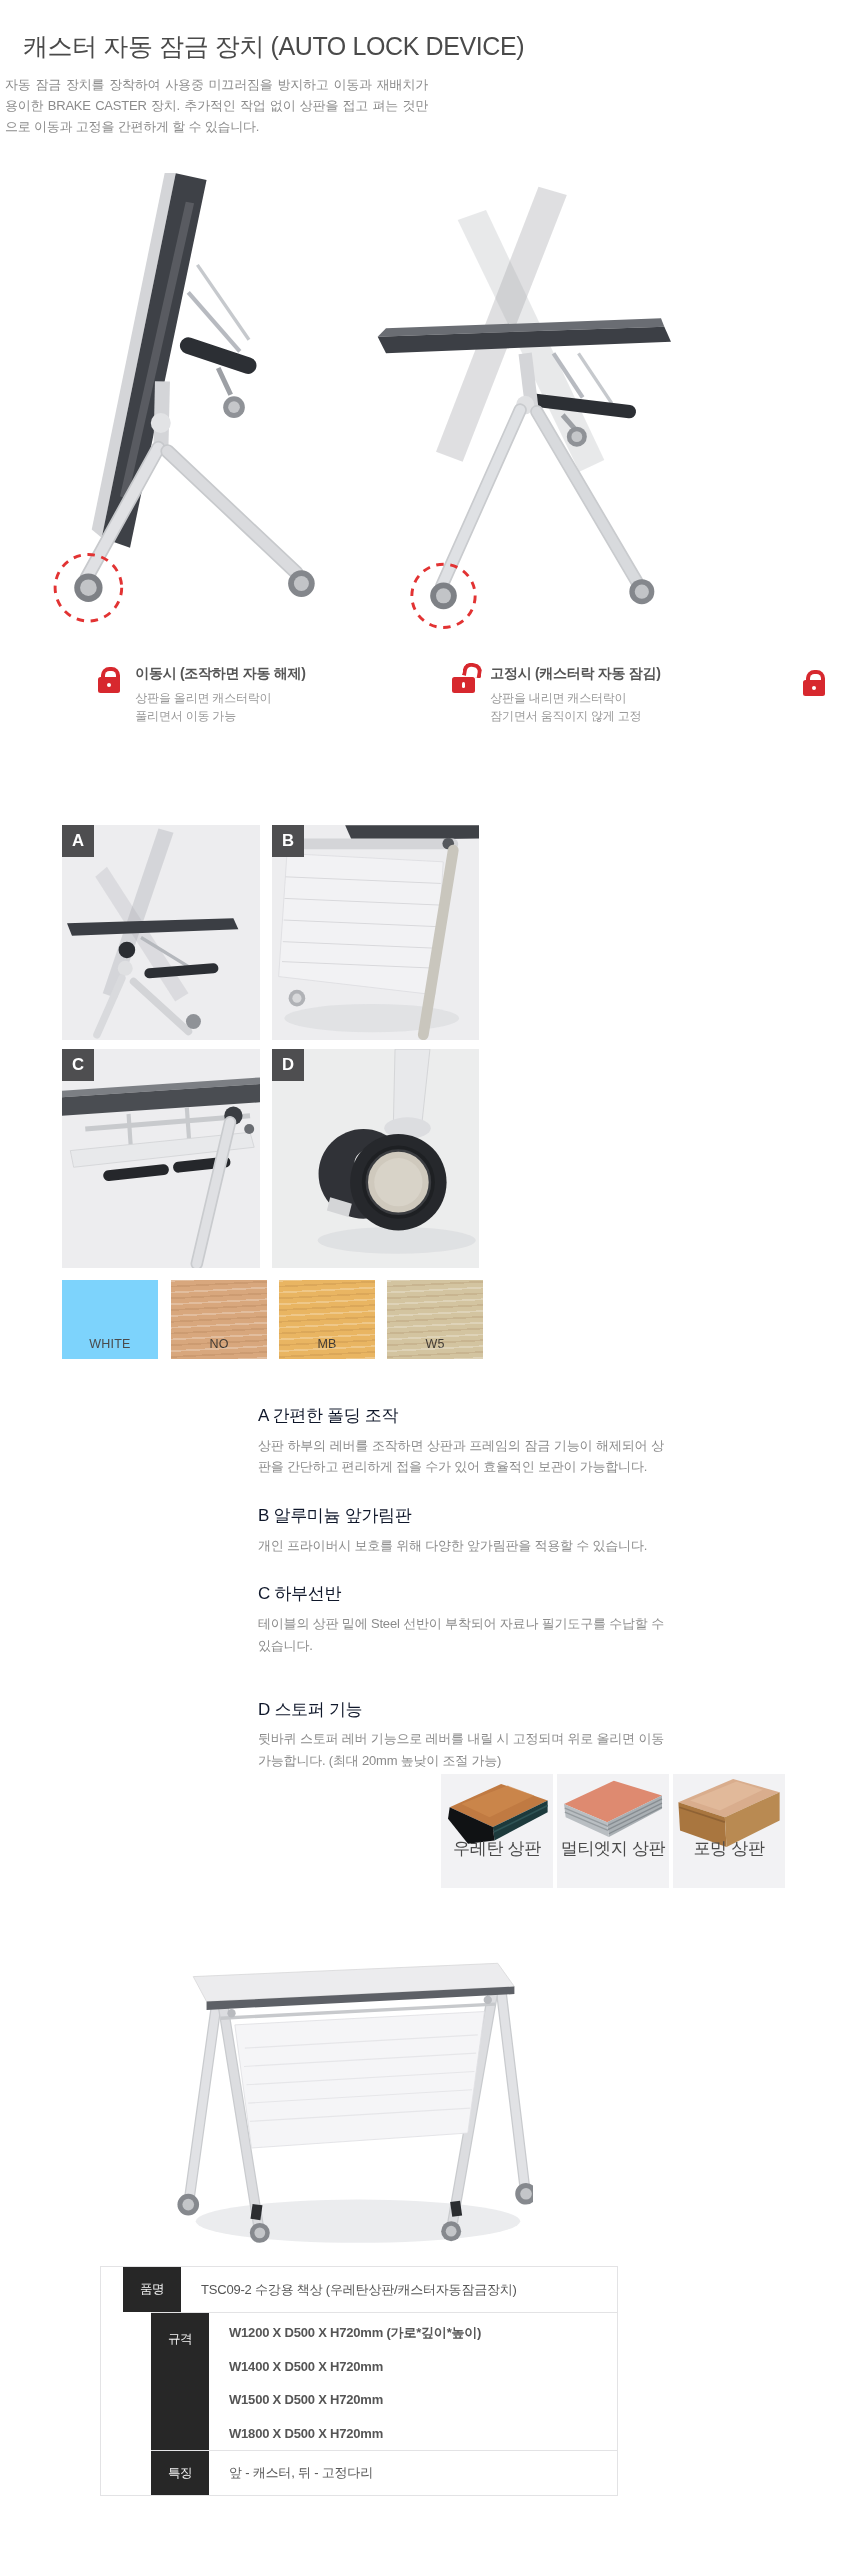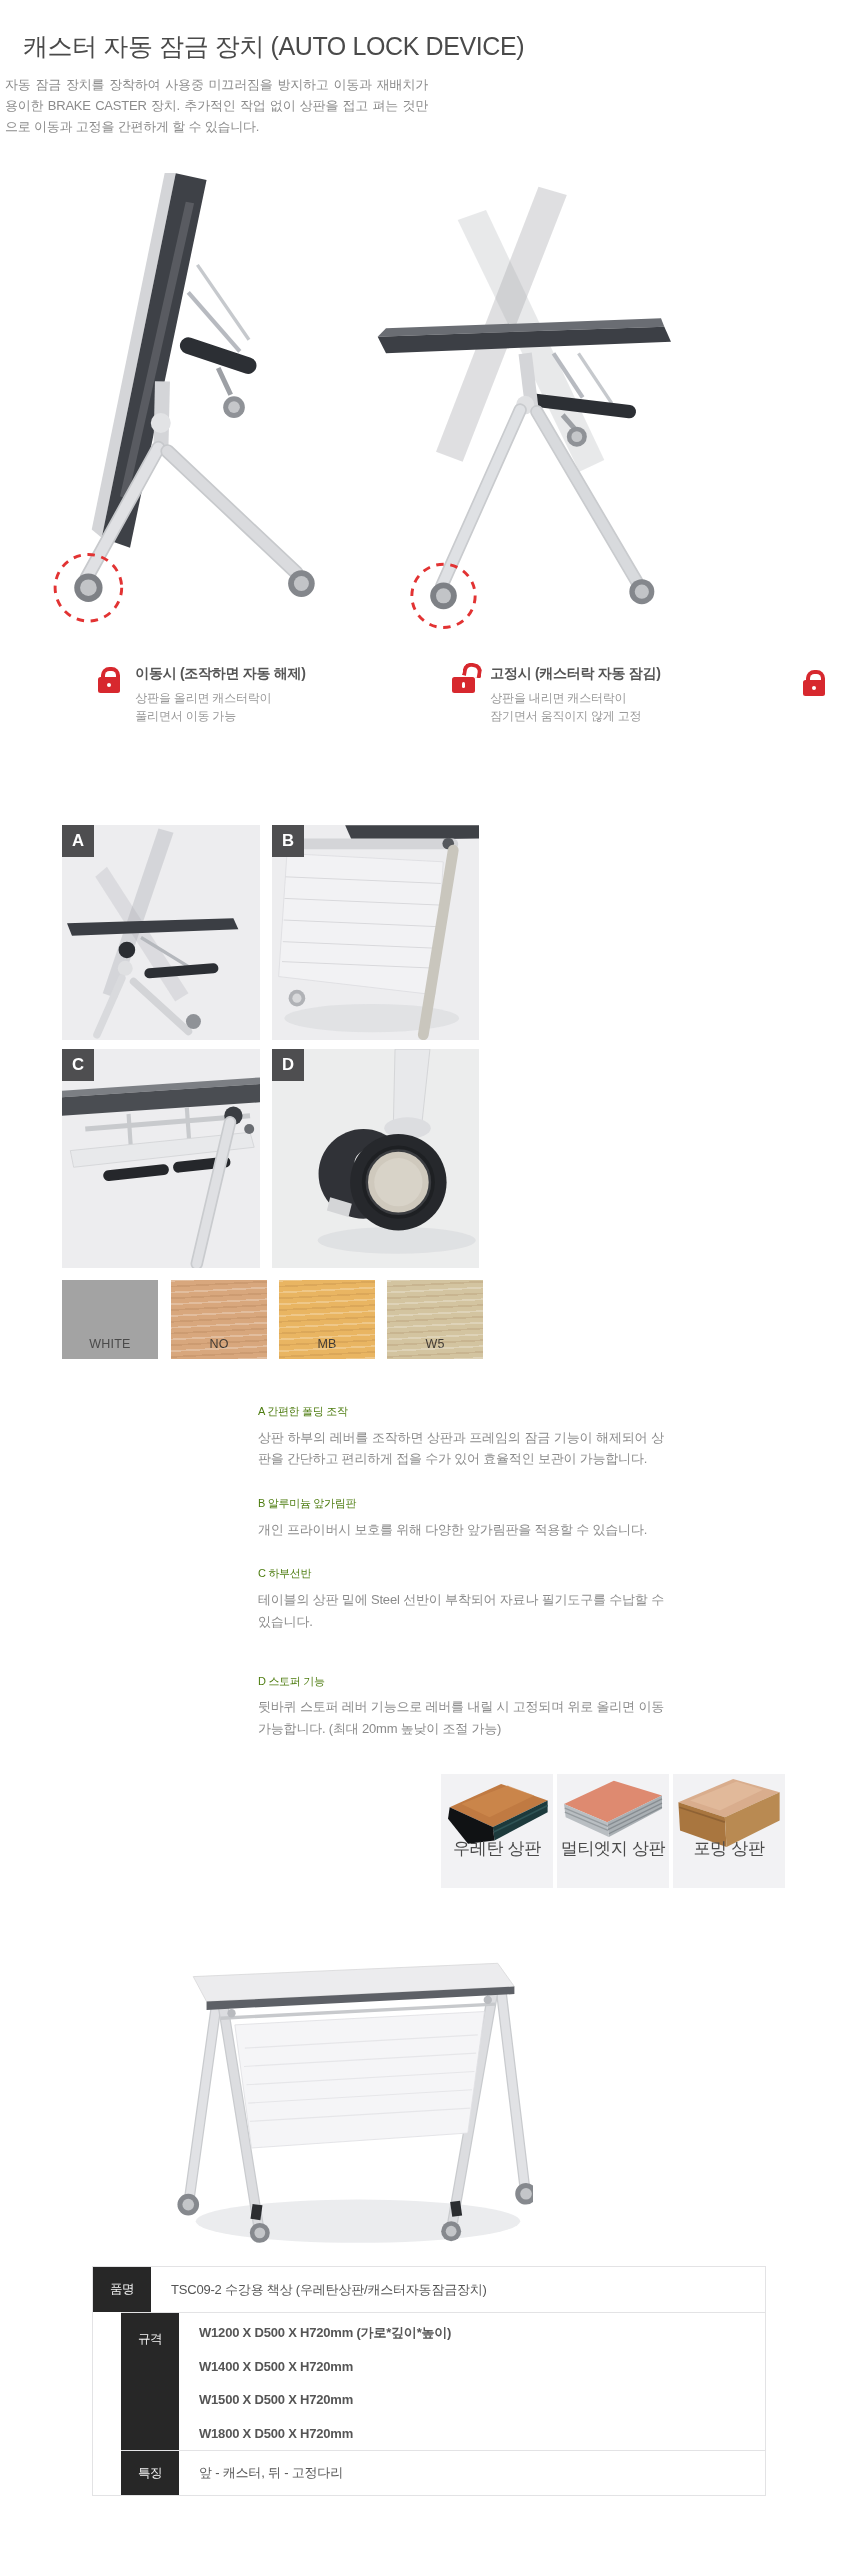--- a/index.html
+++ b/index.html
@@ -45,36 +45,36 @@
   
   .swatch{position:absolute;top:1280px;width:96px;height:79px;display:flex;align-items:flex-end;justify-content:center;}
   .swatch .code{margin-bottom:8.3px;font-size:12.5px;letter-spacing:0.2px;}
   .sw-grain{position:absolute;inset:0;background:repeating-linear-gradient(177deg,rgba(255,255,255,.25) 0 1.7px,rgba(0,0,0,0) 1.7px 5.8px,rgba(120,70,30,.12) 5.8px 7.5px,rgba(0,0,0,0) 7.5px 11.7px);}
   .sw-1{left:62px;}.sw-2{left:171px;}.sw-3{left:279px;}.sw-4{left:387px;}
   .sw-1 .sw-grain{background:none;}
 
   
   .features{position:absolute;left:258px;top:1404px;width:406px;}
   .feature{margin:0;}
-  .f-head{font-size:11px;color:#4d7c0f;letter-spacing:-0.3px;font-weight:500;}
+  .f-head{font-size:17px;color:#0f172a;letter-spacing:-0.3px;font-weight:500;}
   .f-body{margin-top:7.5px;font-size:13px;line-height:1.68;color:#8b8b8b;text-align:justify;letter-spacing:-0.2px;}
   .feature+.feature{margin-top:26px;}
   .feature-d{margin-top:41px !important;}
 
   
   .mat{position:absolute;top:1774px;width:112px;height:114px;background:#f2f2f4;display:flex;align-items:flex-end;justify-content:center;}
   .mat svg{position:absolute;left:0;top:0;}
   .mat .m-label{position:relative;margin-bottom:28px;font-size:17px;color:#4a4a4a;letter-spacing:-0.3px;}
   .mat-1{left:441px;}.mat-2{left:557px;}.mat-3{left:673px;}
 
   
   .main-photo{position:absolute;left:158px;top:1945px;width:375px;height:312px;}
 
   
-  .spec{position:absolute;left:92px;top:2266px;width:674px;border:0.8px solid #e3e3e5;box-sizing:border-box;}
+  .spec{position:absolute;left:100px;top:2266px;width:518px;border:0.8px solid #e3e3e5;box-sizing:border-box;padding-left:22px;}
   .spec-row{display:flex;}
   .spec-row+.spec-row{border-top:0.8px solid #e3e3e5;margin-left:28px;}
   .spec-label{width:58px;flex:0 0 auto;background:#272727;color:#f4f4f4;font-size:12.5px;letter-spacing:-0.4px;display:flex;justify-content:center;align-items:center;}
   .spec-values{flex:1;padding-left:20px;color:#555;font-size:13px;letter-spacing:-0.2px;display:flex;flex-direction:column;justify-content:center;}
   .row-1{height:45px;}
   .row-2{height:137px;}
   .row-2 .spec-label{align-items:flex-start;padding-top:17.5px;}
   .row-2 .spec-values{justify-content:flex-start;padding-top:3.3px;font-weight:bold;}
   .row-2 .spec-line{height:43px;display:flex;align-items:center;}
   .row-3{height:44px;}
@@ -223,21 +223,21 @@
       <circle cx="110" cy="150" r="54" fill="#303237"></circle>
       <ellipse cx="130" cy="128" rx="32" ry="15" fill="#eceded" transform="rotate(-18 130 128)"></ellipse>
       <circle cx="152" cy="160" r="58" fill="#26282c"></circle>
       <circle cx="152" cy="160" r="44" fill="#1e2023"></circle>
       <circle cx="152" cy="160" r="38" fill="#cfc9bd" stroke="#3a3c40" stroke-width="3"></circle>
       <circle cx="152" cy="160" r="29" fill="#d8d3c8"></circle>
       <polygon points="70,178 96,186 92,202 66,194" fill="#d4d5d7"></polygon>
     </svg>
   </div>
 
-  <div class="swatch sw-1" style="background: #a3a3a3;">
+  <div class="swatch sw-1" style="background: #7dd3fc;">
     <div class="sw-grain"></div>
     <div class="code" style="color: rgb(74, 74, 74);">WHITE</div>
   </div>
   <div class="swatch sw-2" style="background: rgb(216, 167, 125);">
     <div class="sw-grain"></div>
     <div class="code" style="color: rgb(63, 58, 53);">NO</div>
   </div>
   <div class="swatch sw-3" style="background: rgb(233, 181, 98);">
     <div class="sw-grain"></div>
     <div class="code" style="color: rgb(63, 58, 53);">MB</div>

